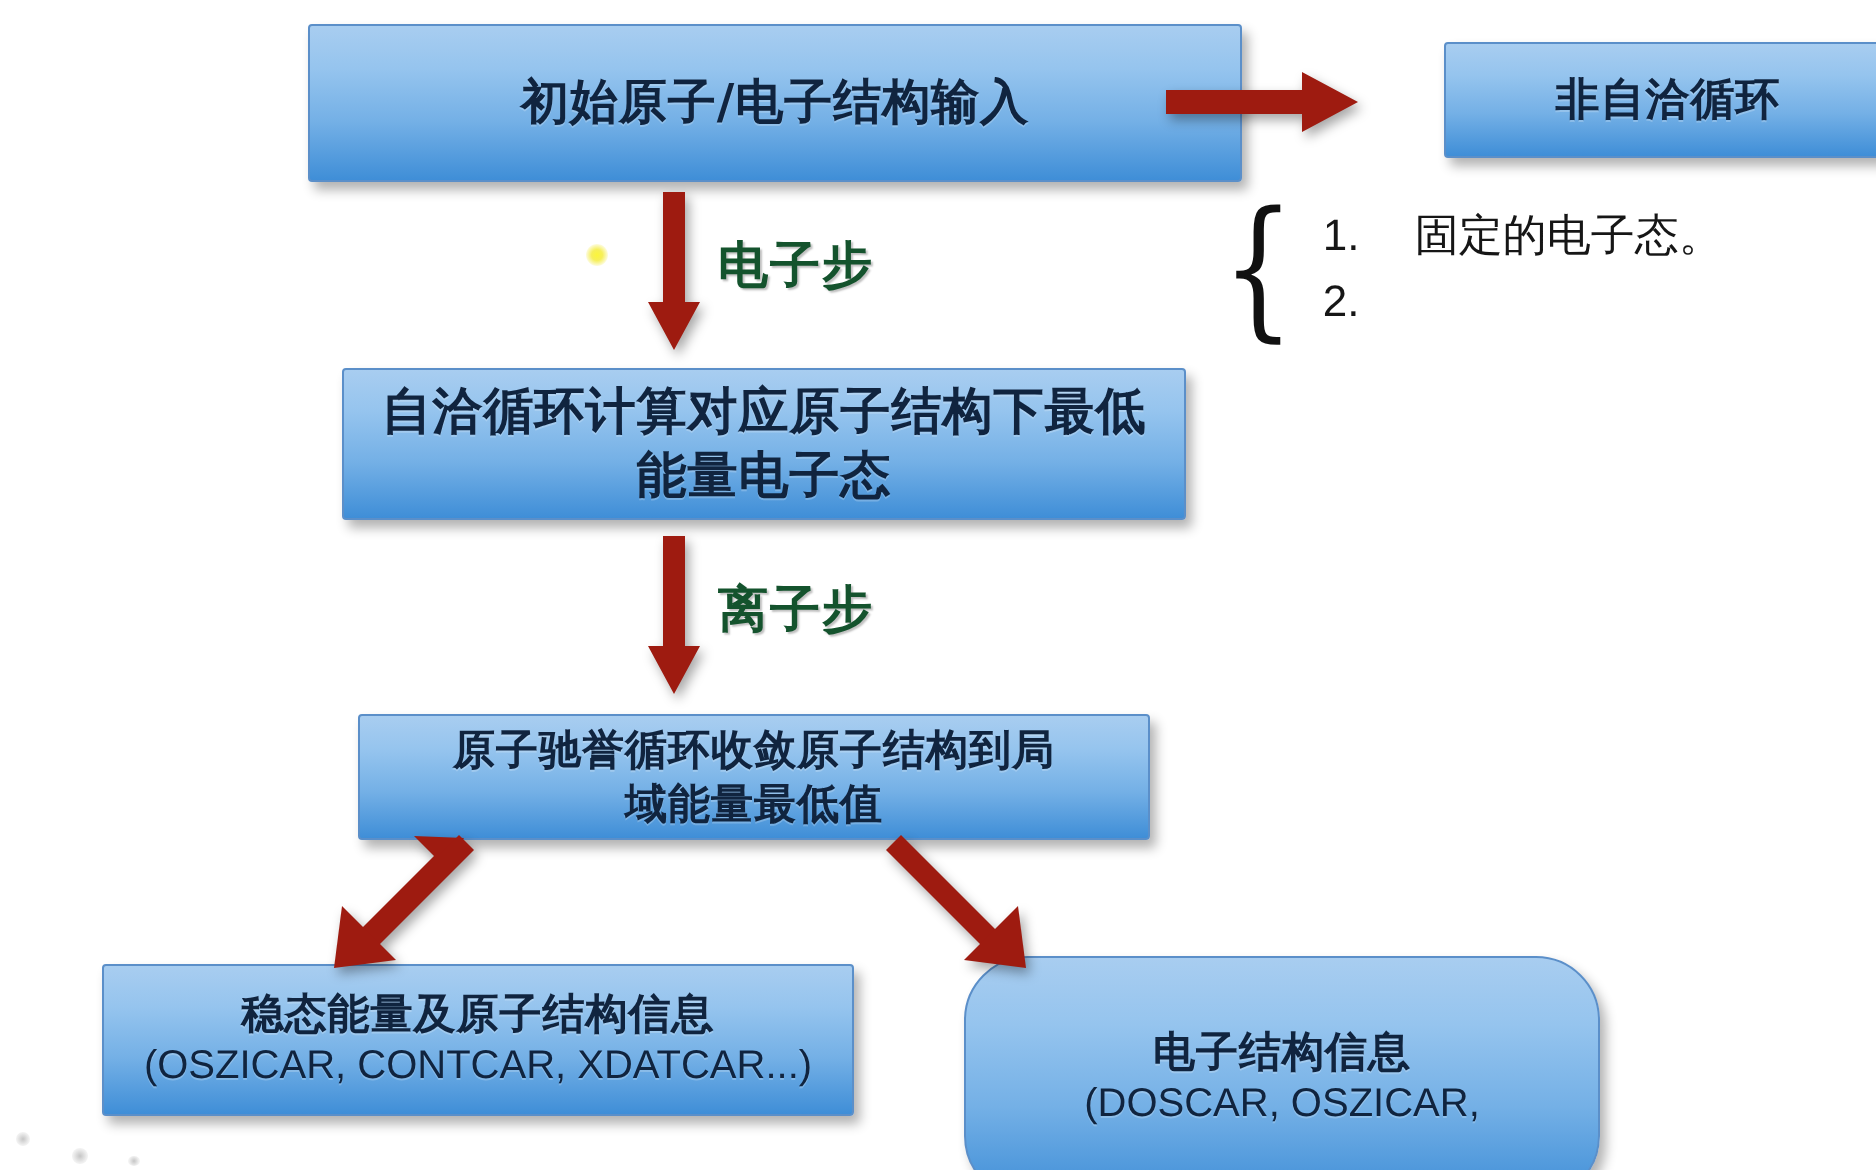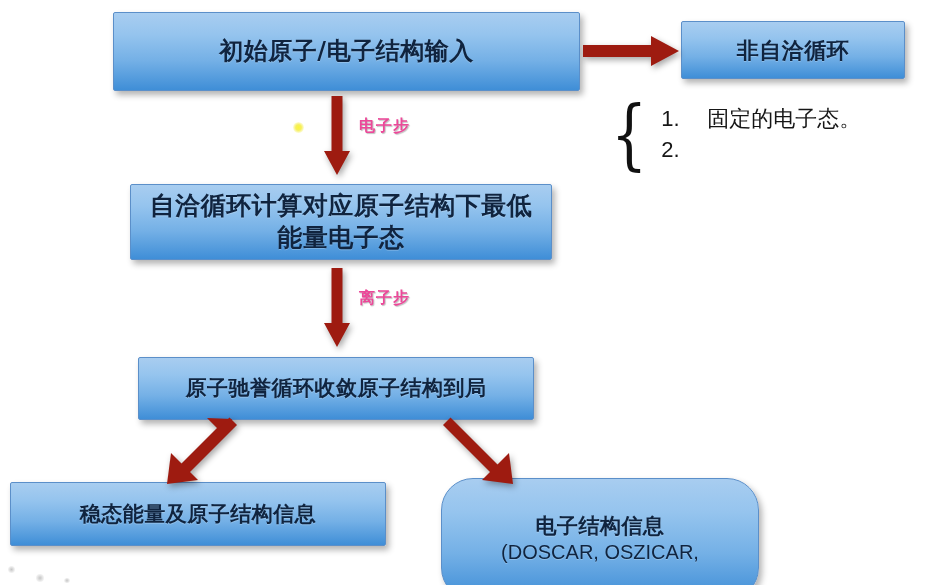--- a/index.html
+++ b/index.html
@@ -29,39 +29,40 @@
     display: flex;
     align-items: center;
     justify-content: center;
     text-align: center;
     color: #10243f;
     font-family: "DejaVu Serif", "Liberation Serif", serif;
     font-weight: 700;
     letter-spacing: 0.5px;
     line-height: 1.28;
     text-shadow: 0 1px 0 rgba(255,255,255,0.22);
+    margin-left: 41px;
   }
   .fbox .inner {
     width: 100%;
     padding: 0 10px;
     box-sizing: border-box;
   }
   .fbox .line-cjk { display: block; }
   .fbox .line-latin {
     display: block;
     font-family: "Liberation Sans", "DejaVu Sans", sans-serif;
     font-weight: 400;
     letter-spacing: 0px;
   }
 
   #box-start   { left: 113px; top: 12px;  width: 467px; height: 79px;  font-size: 24px; }
   #box-nonscf  { left: 681px; top: 21px;  width: 224px; height: 58px;  font-size: 22px; }
   #box-scf     { left: 130px; top: 184px; width: 422px; height: 76px;  font-size: 25px; }
   #box-relax   { left: 138px; top: 357px; width: 396px; height: 63px;  font-size: 21px; align-items: center; }
-  #box-out-ion { left: 10px;  top: 482px; width: 376px; height: 64px;  font-size: 21px; justify-content: center; }
+  #box-out-ion { left: 10px;  top: 482px; width: 376px; height: 76px;  font-size: 21px; justify-content: center; }
   #box-out-ele { left: 441px; top: 478px; width: 318px; height: 122px;  font-size: 21px; border-radius: 32px; }
   #box-out-ele .line-latin { font-size: 20px; }
   #box-out-ion .line-latin { font-size: 20px; }
 
   
   .arrow-v {
     position: absolute;
     filter: drop-shadow(2px 3px 3px rgba(0,0,0,0.35));
   }
   .arrow-h {
@@ -76,22 +77,22 @@
   #arrow-ion-step      { left: 322px; top: 268px; width: 30px; height: 80px; }
   #arrow-to-nonscf     { left: 583px; top: 35px;  width: 98px; height: 32px; }
   #arrow-to-ion-out    { left: 160px; top: 415px; width: 80px; height: 72px; }
   #arrow-to-ele-out    { left: 440px; top: 415px; width: 80px; height: 72px; }
 
   
   .step-label {
     position: absolute;
     font-family: Liberation Sans, sans-serif;
     font-weight: 700;
-    font-size: 16px;
-    color: #ec4899;
+    font-size: 25px;
+    color: #14532d;
     letter-spacing: 1px;
     text-shadow: 1px 1px 1px rgba(0,0,0,0.25);
     white-space: nowrap;
   }
   #label-electron-step { left: 359px; top: 116px; }
   #label-ion-step      { left: 359px; top: 288px; }
 
   
   #notes {
     position: absolute;
@@ -168,26 +169,28 @@
   <div class="fbox" id="box-scf">
     <div class="inner">
       <span class="line-cjk">自洽循环计算对应原子结构下最低</span>
       <span class="line-cjk">能量电子态</span>
     </div>
   </div>
 
   <div class="fbox" id="box-relax">
     <div class="inner">
       <span class="line-cjk">原子驰誉循环收敛原子结构到局</span>
+      <span class="line-cjk">域能量最低值</span>
     </div>
   </div>
 
   <div class="fbox" id="box-out-ion">
     <div class="inner">
       <span class="line-cjk">稳态能量及原子结构信息</span>
+      <span class="line-latin">(OSZICAR, CONTCAR, XDATCAR...)</span>
     </div>
   </div>
 
   <div class="fbox" id="box-out-ele">
     <div class="inner">
       <span class="line-cjk">电子结构信息</span>
       <span class="line-latin">(DOSCAR, OSZICAR,</span>
     </div>
   </div>
 

